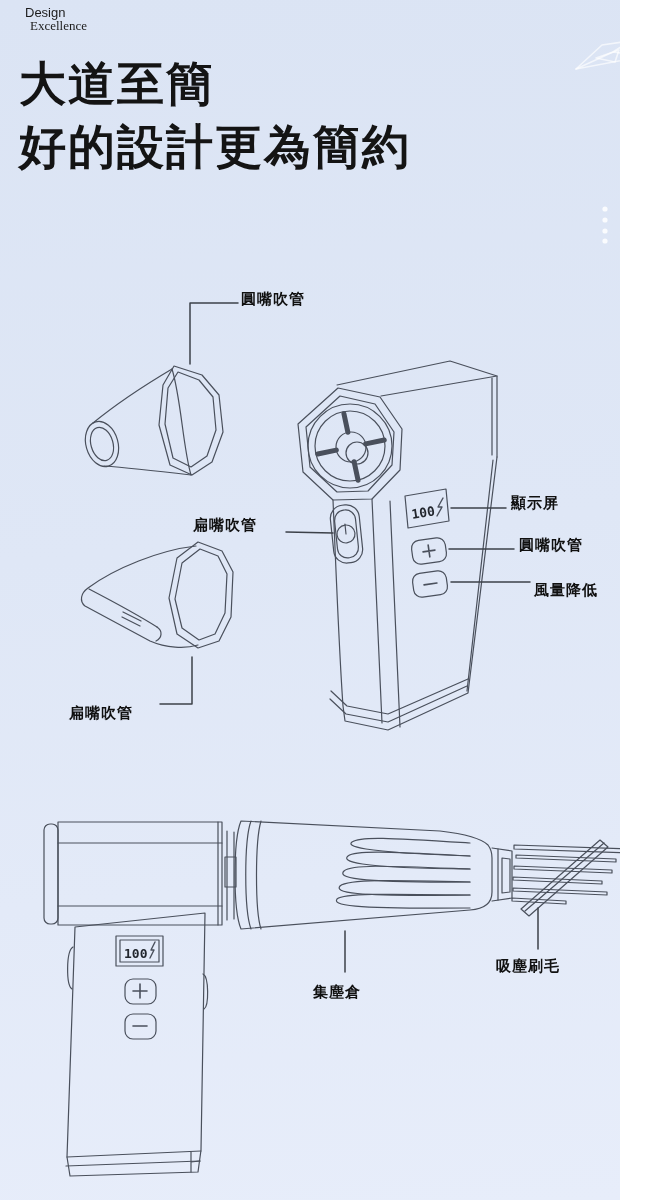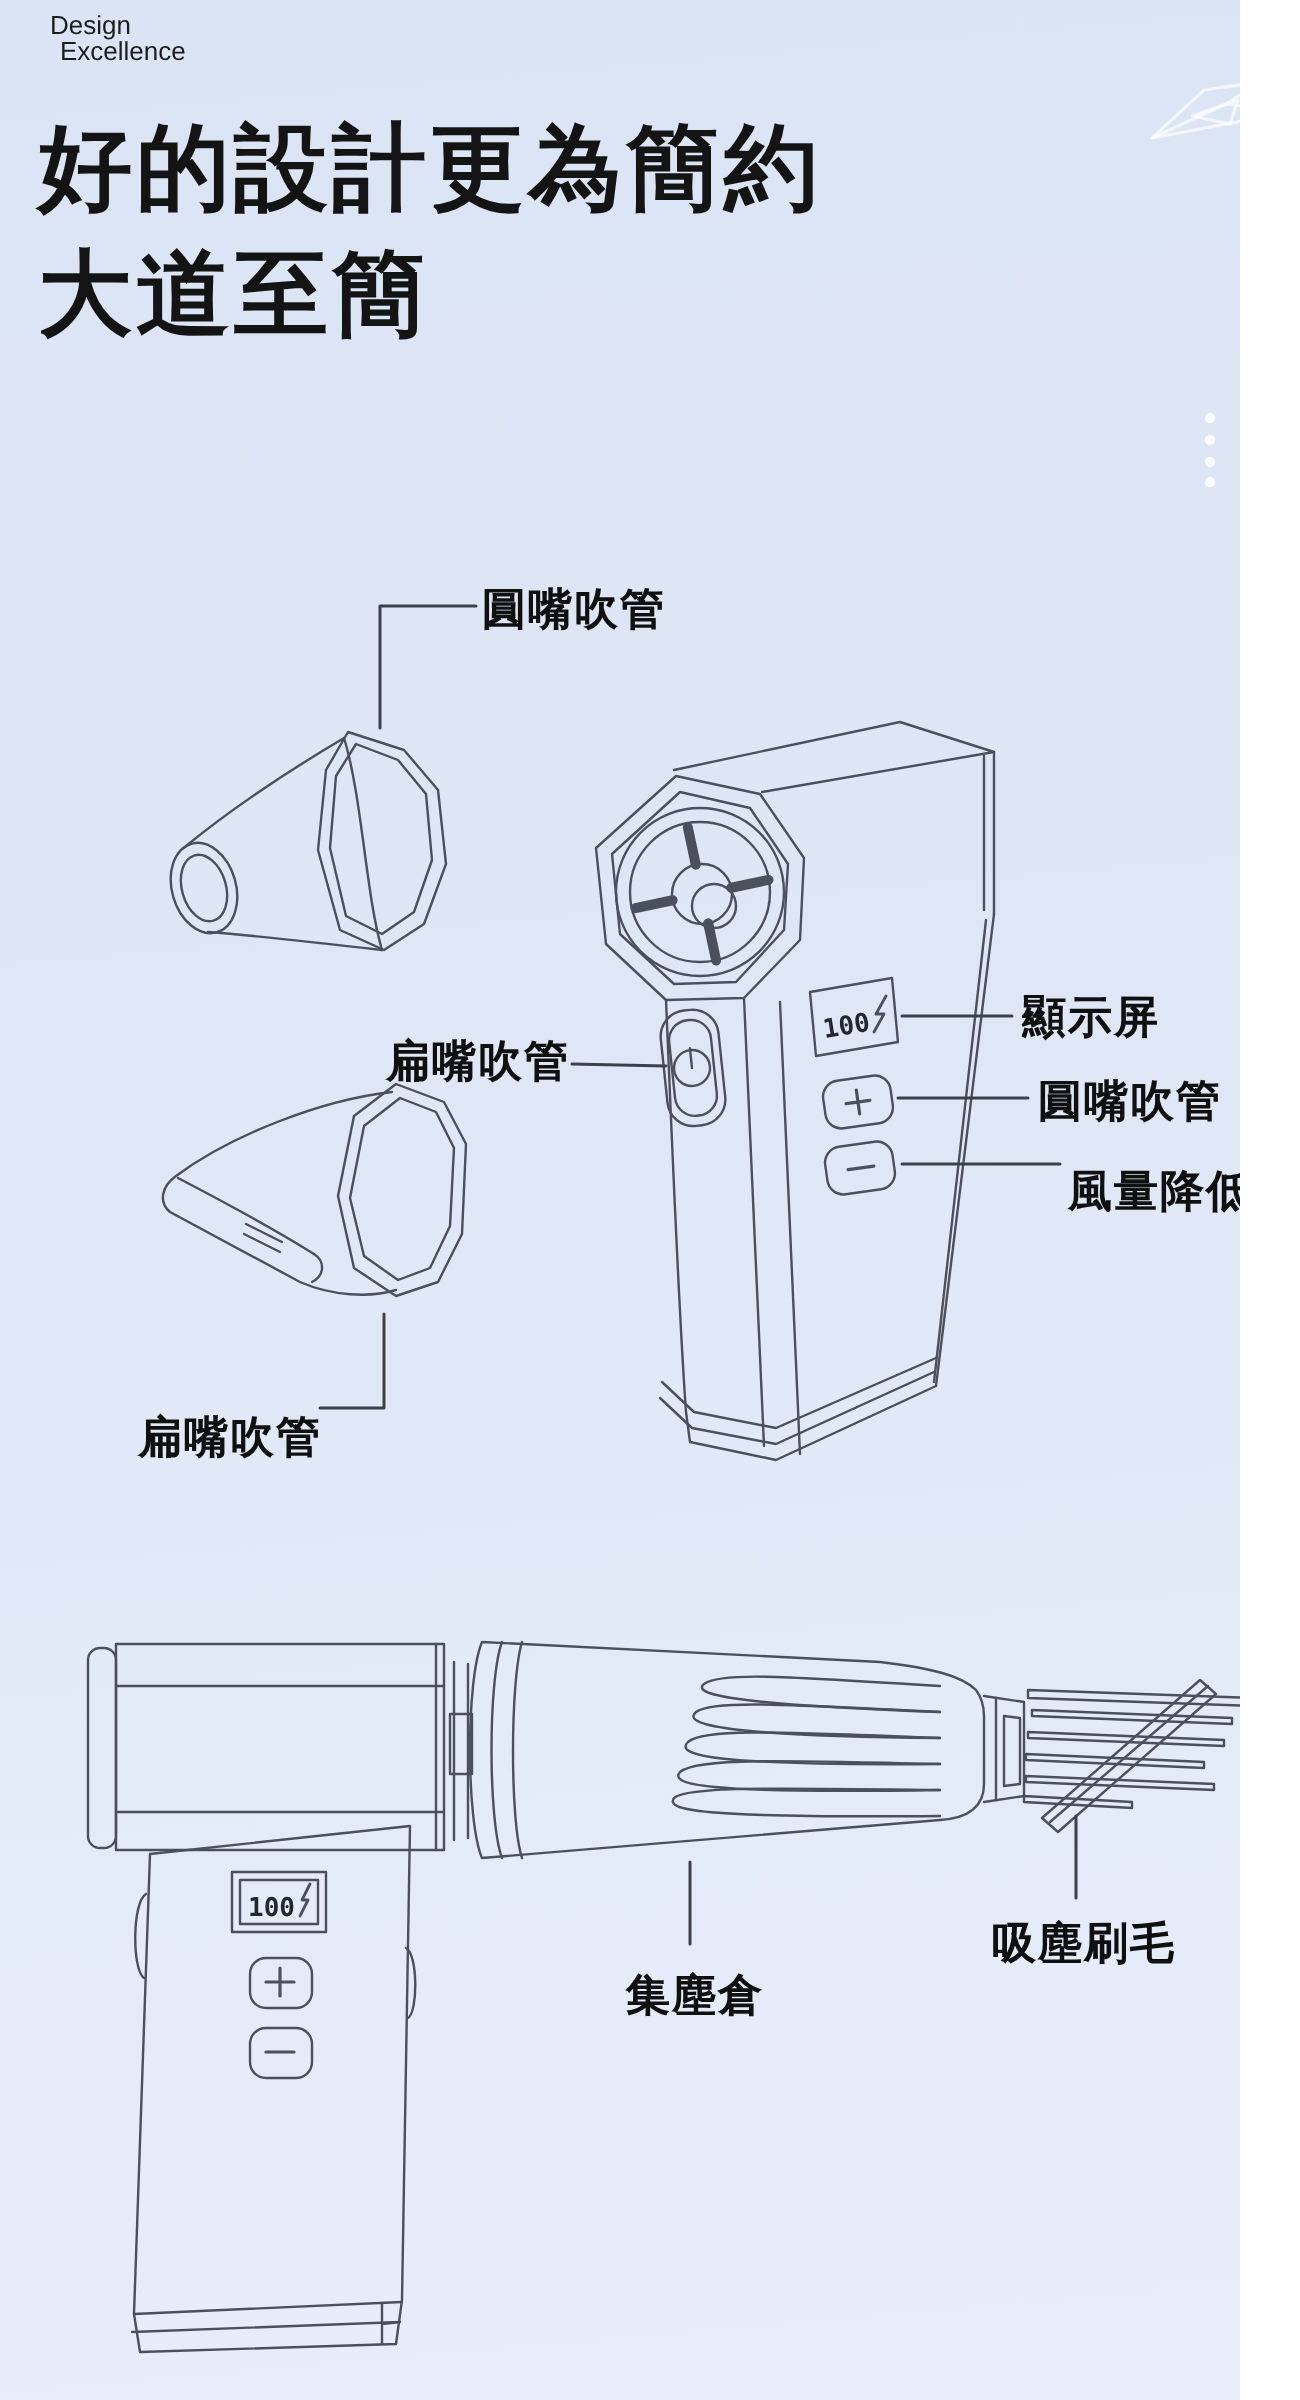--- a/index.html
+++ b/index.html
@@ -8,33 +8,33 @@
     width:620px;height:1200px;
     overflow:hidden;
     background:linear-gradient(175deg,#dbe4f4 0%,#dfe7f6 45%,#e7edfa 100%);
     font-family:"Liberation Sans","DejaVu Sans",sans-serif;
     color:#161616;
   }
   .brand{
     position:absolute;left:25px;top:6px;
     font-size:13px;line-height:13px;font-weight:500;color:#1c1c1c;
   }
-  .brand .l2{margin-left:5px;}
+  .brand .l2{margin-left:5px;font-family:Liberation Serif, serif;}
   .title{
     position:absolute;left:19px;top:52px;
     font-size:47px;line-height:63px;font-weight:900;
     letter-spacing:2px;color:#141414;white-space:nowrap;
   }
   .subtitle{
     position:absolute;left:21px;top:200px;
     font-size:21px;font-weight:400;color:#2d2d2d;letter-spacing:0.5px;
   }
   .part-label{
     position:absolute;
-    font-size:22px;font-weight:800;color:#101010;
+    font-size:15px;font-weight:800;color:#101010;
     letter-spacing:1px;white-space:nowrap;
   }
   .lbl-round-nozzle {left:241px;top:290px;}
   .lbl-power-button {left:193px;top:516px;}
   .lbl-display     {left:511px;top:494px;}
   .lbl-airflow-up  {left:519px;top:536px;}
   .lbl-airflow-down{left:534px;top:569px;margin-top:12px;}
   .lbl-flat-nozzle {left:69px; top:692px;margin-top:12px;}
   .lbl-dust-chamber{left:313px;top:983px;}
   .lbl-vacuum-brush{left:496px;top:957px;text-align:right;}
@@ -44,22 +44,22 @@
 <body>
 
 <div class="page">
 
   <div class="brand">
     <div>Design</div>
     <div class="l2">Excellence</div>
   </div>
 
   <div class="title">
+    <div>大道至簡</div>
     <div>好的設計更為簡約</div>
-    <div>大道至簡</div>
   </div>
 
 
   <svg class="art" width="650" height="1200" viewBox="0 0 650 1200" fill="none" stroke="#4a505c" stroke-width="1.2" stroke-linecap="round" stroke-linejoin="round">
 
     <g stroke="rgba(255,255,255,0.65)" stroke-width="1.6">
       <path d="M576,69 L602,45 L630,41 L645,56 Z"></path>
       <path d="M576,69 L613,52 L630,41 M613,52 L645,56"></path>
       <path d="M596,58 L619,50 L615,62 Z"></path>
     </g>

